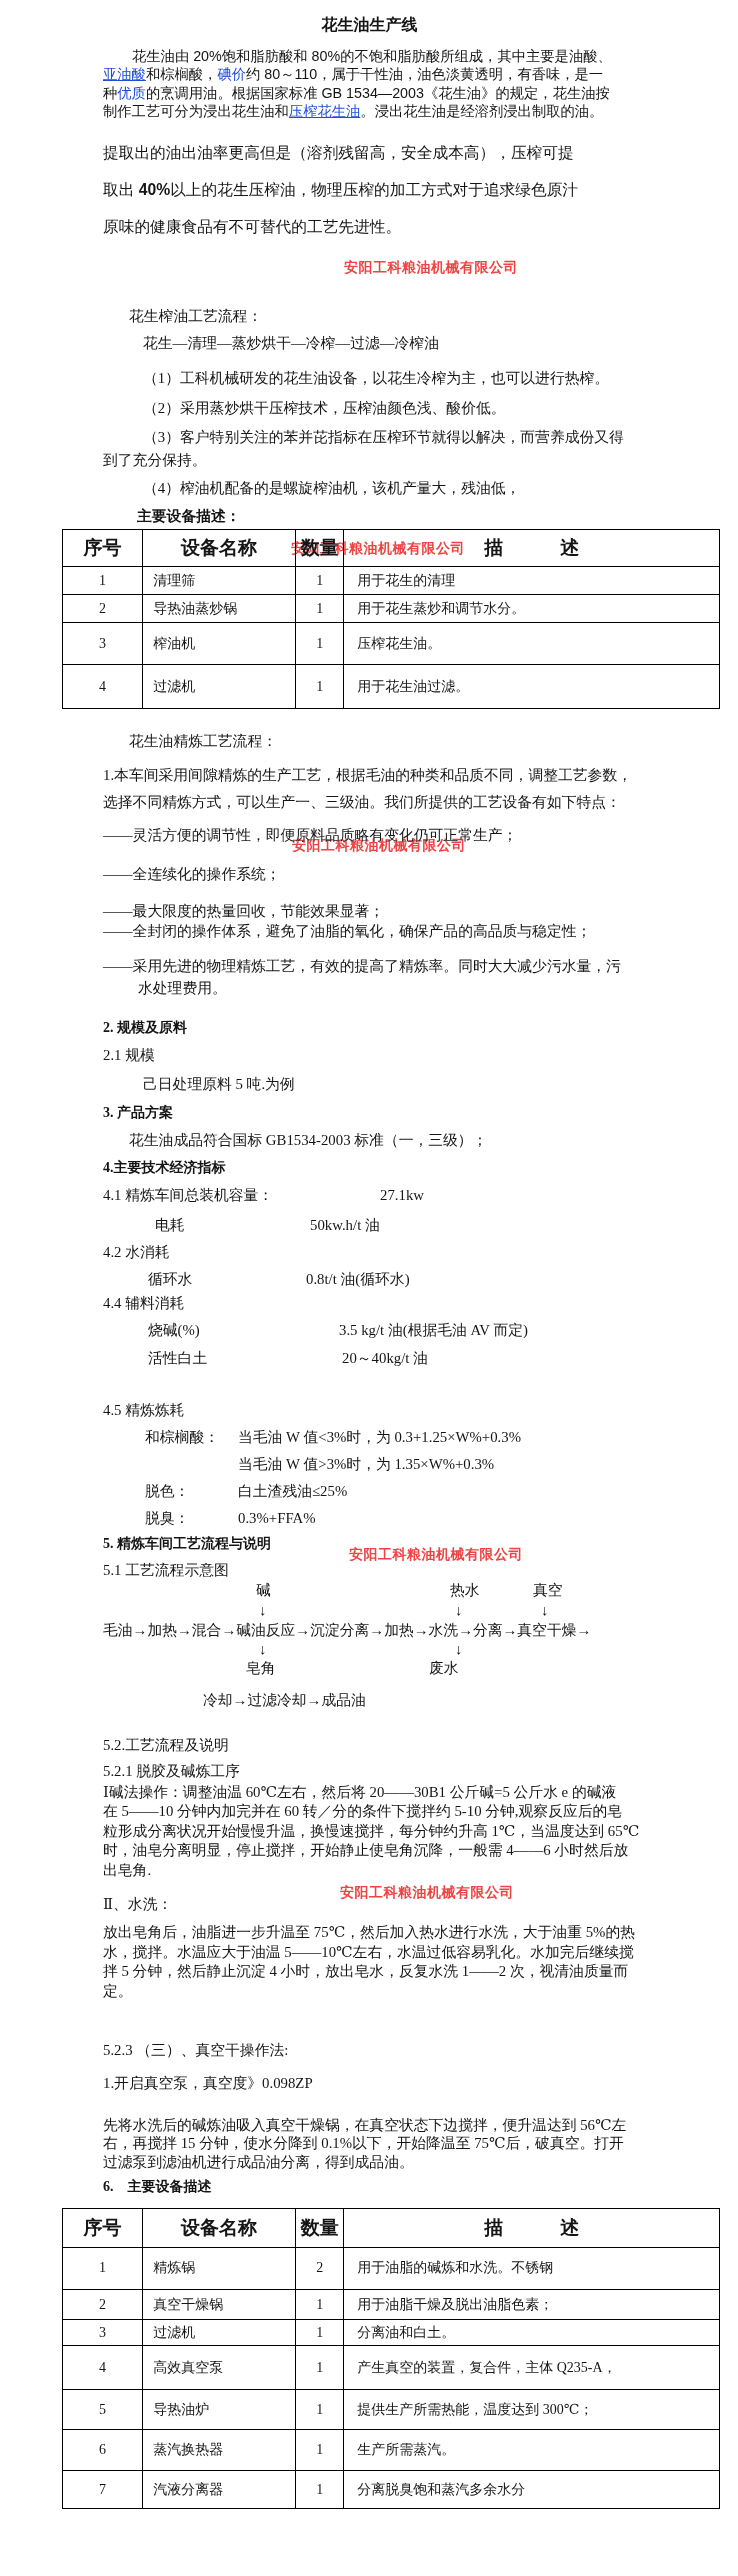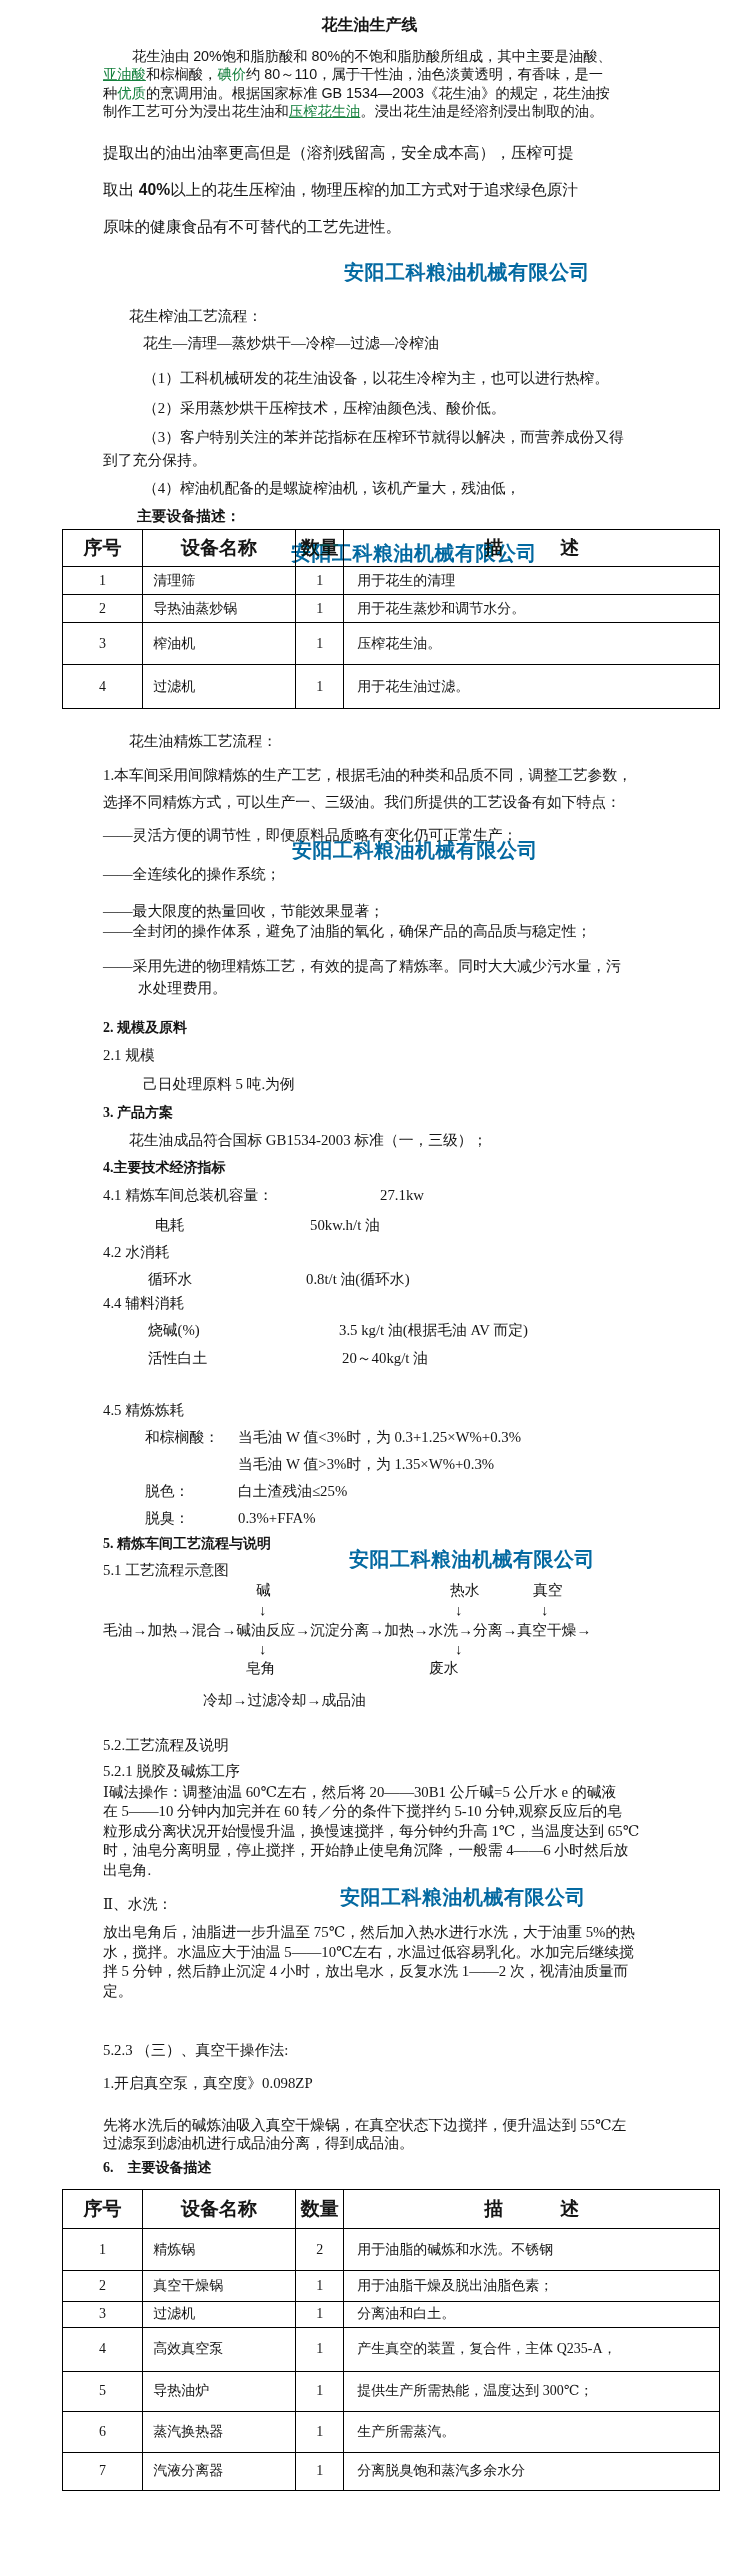--- a/index.html
+++ b/index.html
@@ -5,34 +5,34 @@
   html,body{margin:0;padding:0;background:#ffffff;}
   .page{position:relative;width:739px;height:2576px;background:#fff;overflow:hidden;
         font-family:"Liberation Serif","DejaVu Serif",serif;font-size:14.8px;color:#151515;}
   .sans{font-family:"Liberation Sans","DejaVu Sans",sans-serif;}
   .bold{font-weight:bold;}
   .title{padding-top:14.8px;text-align:center;font-size:16px;font-weight:bold;}
   
   .intro{margin:11px 0 0 103px;font-size:14.3px;}
   .intro div{height:18.5px;line-height:18.5px;white-space:nowrap;}
   .indent2{padding-left:29px;}
-  .link{color:#15803d;}
+  .link{color:#1d4ed8;}
   .link.u{text-decoration:underline;}
   
   .bigp{margin:13px 0 0 103px;font-size:15.7px;}
   .bigp div{height:37px;line-height:37px;white-space:nowrap;}
   
   .line{height:20.3px;line-height:20.3px;white-space:nowrap;}
   .ml112{margin-left:103px}.ml140{margin-left:129px}.ml148{margin-left:137px}
   .ml150{margin-left:138px}.ml155{margin-left:143px}
   .h17{font-size:14px;}
   
   .wm{position:absolute;z-index:2;mix-blend-mode:darken;white-space:nowrap;
       font-family:"Liberation Sans","DejaVu Sans",sans-serif;font-weight:bold;
-      font-size:20px;letter-spacing:0.5px;color:#0369a1;}
+      font-size:14px;letter-spacing:0.5px;color:#ef4444;}
   .wm1{left:344px;top:259px}.wm2{left:291px;top:540px}.wm3{left:292px;top:837px}
   .wm4{left:349px;top:1546px}.wm5{left:340px;top:1884px}
   
   .doc-table{border-collapse:collapse;margin-left:62px;font-size:14px;border:1.8px solid #000;}
   .doc-table th,.doc-table td{border:0.9px solid #000;vertical-align:middle;}
   .doc-table th{font-weight:bold;font-size:19px;text-align:center;}
   .c0{width:77px;text-align:center;}
   .c1{width:141px;}
   td.c1{padding-left:10.2px;}
   .c2{width:45px;text-align:center;}
@@ -237,21 +237,22 @@
   <div class="line ml112 m15">Ⅱ、水洗：</div>
   <div class="para21 m10">
     <div>放出皂角后，油脂进一步升温至 75℃，然后加入热水进行水洗，大于油重 5%的热</div>
     <div>水，搅拌。水温应大于油温 5——10℃左右，水温过低容易乳化。水加完后继续搅</div>
     <div>拌 5 分钟，然后静止沉淀 4 小时，放出皂水，反复水洗 1——2 次，视清油质量而</div>
     <div>定。</div>
   </div>
   <div class="line ml112 m42">5.2.3 （三）、真空干操作法:</div>
   <div class="line ml112 m14">1.开启真空泵，真空度》0.098ZP</div>
   <div class="para20 m24">
-    <div>先将水洗后的碱炼油吸入真空干燥锅，在真空状态下边搅拌，便升温达到 55℃左</div>
+    <div>先将水洗后的碱炼油吸入真空干燥锅，在真空状态下边搅拌，便升温达到 56℃左</div>
+    <div>右，再搅拌 15 分钟，使水分降到 0.1%以下，开始降温至 75℃后，破真空。打开</div>
     <div>过滤泵到滤油机进行成品油分离，得到成品油。</div>
   </div>
 
   <div class="line ml112 m6 bold h17">6.　主要设备描述</div>
 
   <table class="doc-table t2">
       <thead>
         <tr>
           <th class="c0">序号</th>
           <th class="c1">设备名称</th>

